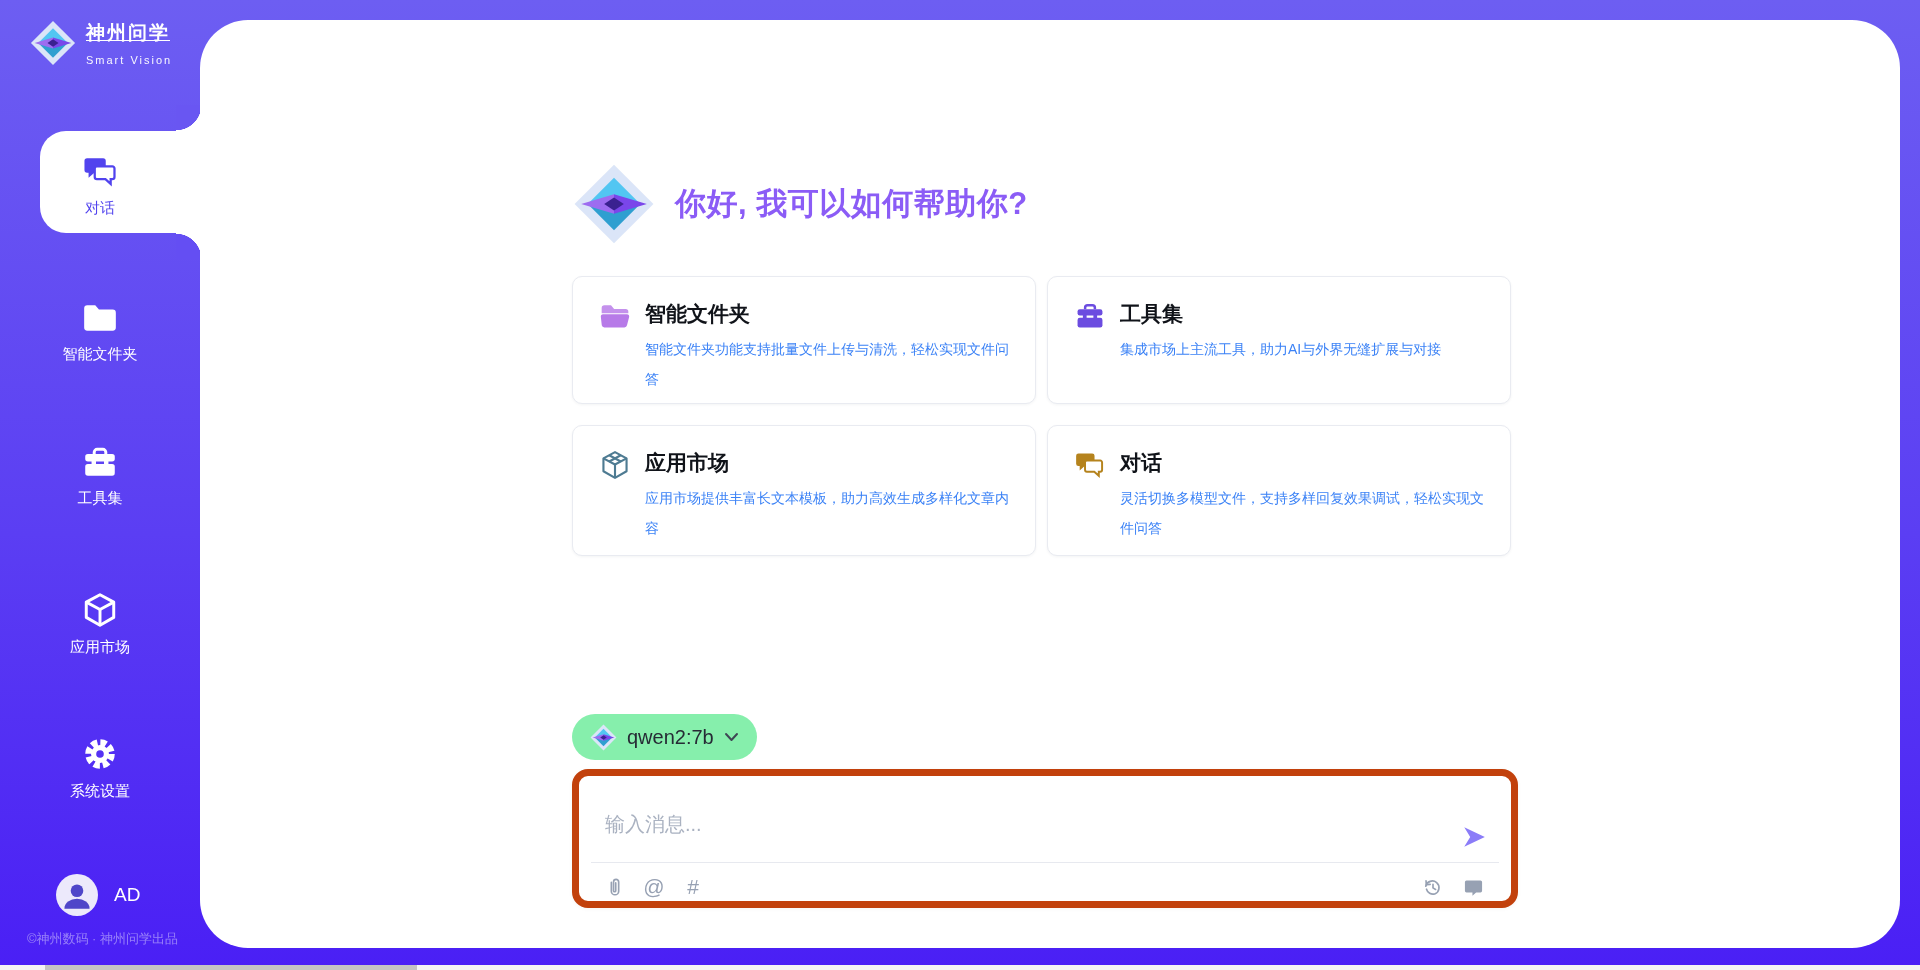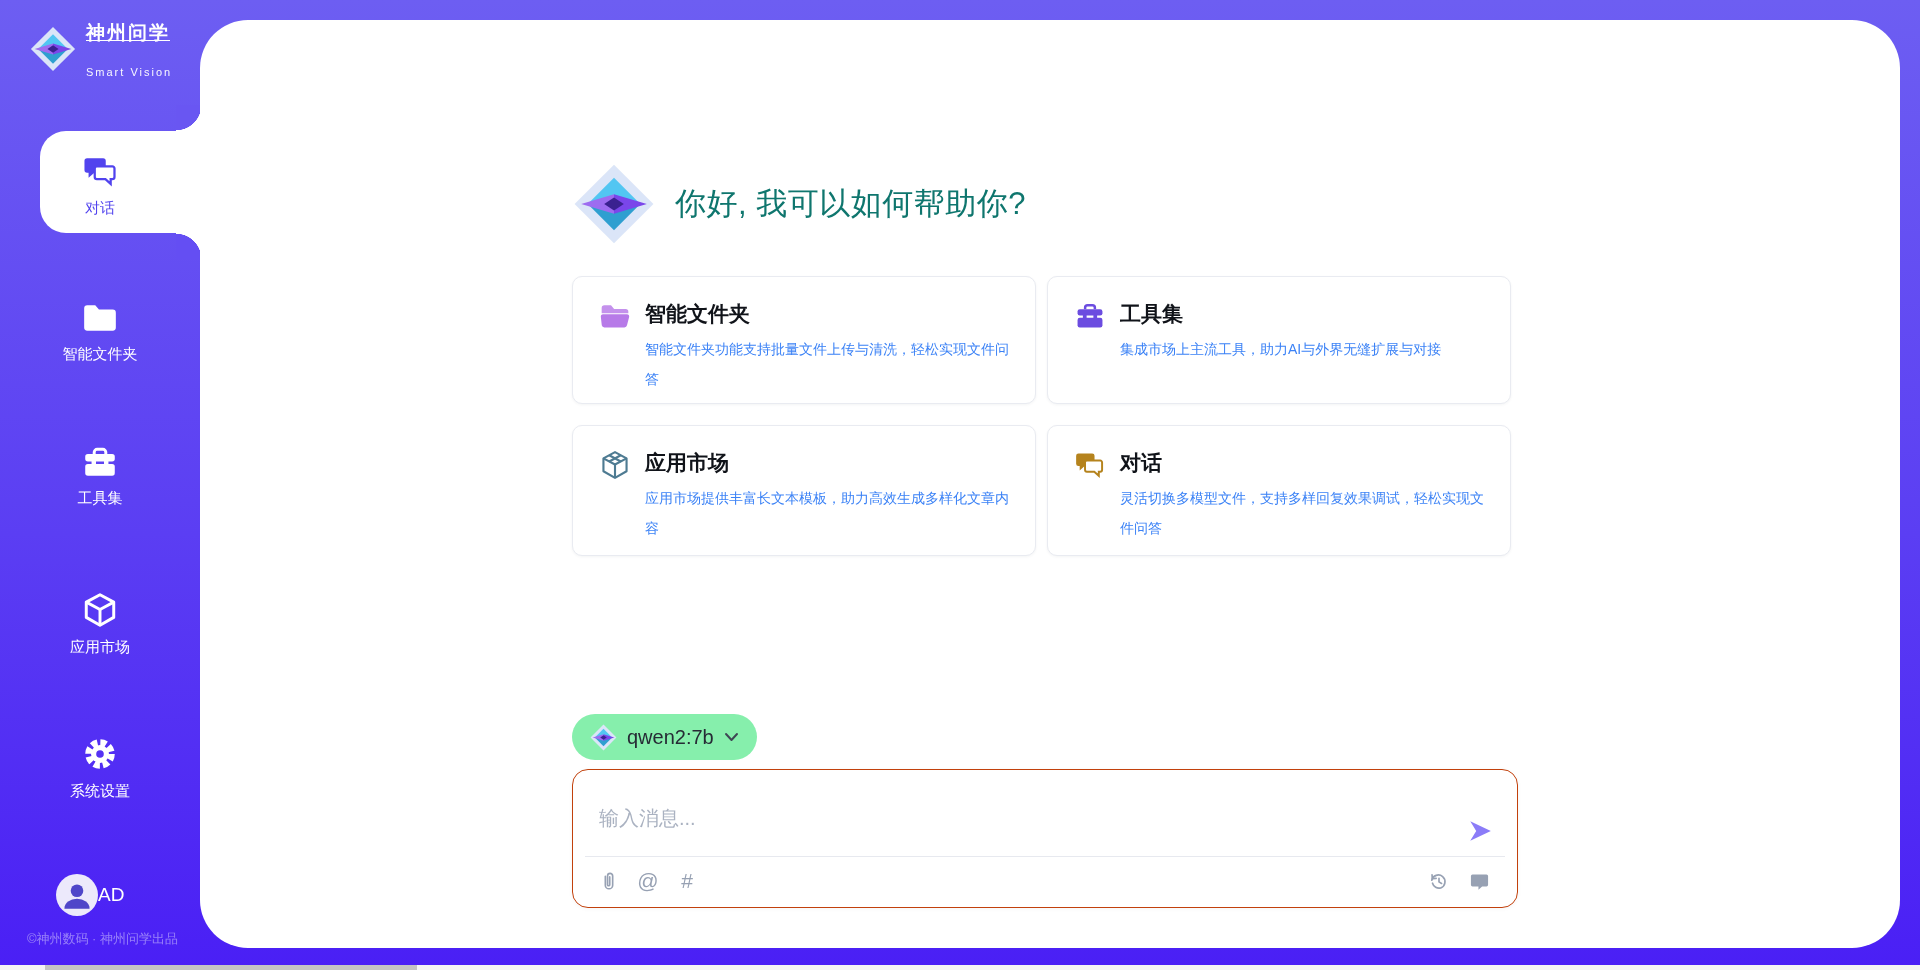--- a/index.html
+++ b/index.html
@@ -5,63 +5,63 @@
   html,body{margin:0;padding:0;width:1920px;height:970px;overflow:hidden;
     font-family:"Liberation Sans",sans-serif;}
   body{position:relative;
     background:linear-gradient(180deg,#6d5ef2 0%,#5b3ef3 55%,#4a1ff5 100%);}
   *{box-sizing:border-box;}
 
   
   .brand{position:absolute;left:30px;top:20px;display:flex;align-items:center;gap:10px;}
   .brand-text{display:flex;flex-direction:column;color:#fff;}
   .brand-name{font-size:19px;font-weight:bold;letter-spacing:2px;text-decoration:underline;}
-  .brand-sub{font-size:11px;letter-spacing:2px;margin-top:20px;opacity:.95;}
+  .brand-sub{font-size:11px;letter-spacing:2px;margin-top:8px;opacity:.95;}
 
   .nav-item{position:absolute;left:0;width:200px;display:flex;flex-direction:column;
     align-items:center;gap:9px;color:#fff;cursor:pointer;}
   .nav-label{font-size:15px;}
 
   .tab-bg{position:absolute;left:40px;top:131px;width:164px;height:102px;
     background:#fff;border-radius:26px 0 0 26px;}
   .fillet{position:absolute;width:26px;height:26px;}
   .fillet-top{left:176px;top:105px;
     background:radial-gradient(circle 26px at 0 0,#6956f2 0 25px,#fff 25.5px);}
   .fillet-bottom{left:176px;top:233px;
     background:radial-gradient(circle 26px at 0 26px,#644ef3 0 25px,#fff 25.5px);}
   .nav-active{color:#5143ee;}
 
   .user-row{position:absolute;left:56px;top:874px;display:flex;align-items:center;
-    cursor:pointer;}
+    gap:16px;cursor:pointer;}
   .avatar{width:42px;height:42px;border-radius:50%;background:#ece9fb;
     display:flex;align-items:center;justify-content:center;overflow:hidden;}
   .user-name{color:#fff;font-size:19px;font-weight:500;}
   .side-footer{position:absolute;left:0;top:930px;width:205px;text-align:center;
     font-size:13px;color:rgba(255,255,255,.42);}
 
   
   .panel{position:absolute;left:200px;top:20px;width:1700px;height:928px;
     background:#fff;border-radius:48px;}
   .hero{position:absolute;left:373px;top:143px;display:flex;align-items:center;gap:20px;}
-  .greeting{font-size:31px;font-weight:normal;color:#0f766e;letter-spacing:.5px;}
+  .greeting{font-size:31px;font-weight:bold;color:#8b5cf6;letter-spacing:.5px;}
 
   .card{position:absolute;width:464px;background:#fff;border:1px solid #e9ebf1;
     border-radius:10px;box-shadow:0 1px 3px rgba(25,30,60,.05);cursor:pointer;}
   .card-ic{position:absolute;left:26px;top:23px;width:32px;height:32px;}
   .card-title{position:absolute;left:72px;top:23px;font-size:21px;font-weight:bold;color:#101319;}
   .card-desc{position:absolute;left:72px;top:57px;width:376px;font-size:14px;
     line-height:30px;color:#3b82f6;}
 
   .model-pill{position:absolute;left:372px;top:694px;height:46px;padding:0 18px;
     display:inline-flex;align-items:center;gap:10px;background:#86efac;
     border-radius:26px;cursor:pointer;}
   .model-name{font-size:20px;color:#262b35;}
 
   .composer{position:absolute;left:372px;top:749px;width:946px;height:139px;
-    background:#fff;border:1px solid #c2410c;border-radius:16px;
+    background:#fff;border:7px solid #c2410c;border-radius:16px;
     box-shadow:0 1px 4px rgba(25,30,60,.04);}
   .composer input{position:absolute;left:24px;top:28px;width:840px;height:40px;
     border:none;outline:none;font-size:20px;color:#2a2f3a;
     font-family:"Liberation Sans",sans-serif;background:transparent;}
   .composer input::placeholder{color:#aab2c1;}
   .send-btn{position:absolute;right:24px;top:48px;width:26px;height:26px;cursor:pointer;}
   .comp-divider{position:absolute;left:12px;right:12px;top:86px;height:1px;background:#e7e9ef;}
   .comp-tools{position:absolute;left:24px;top:99px;display:flex;align-items:center;gap:15px;}
   .comp-right{position:absolute;right:26px;top:99px;display:flex;align-items:center;gap:16px;}
   .tool-ic{width:24px;height:24px;display:flex;align-items:center;justify-content:center;

